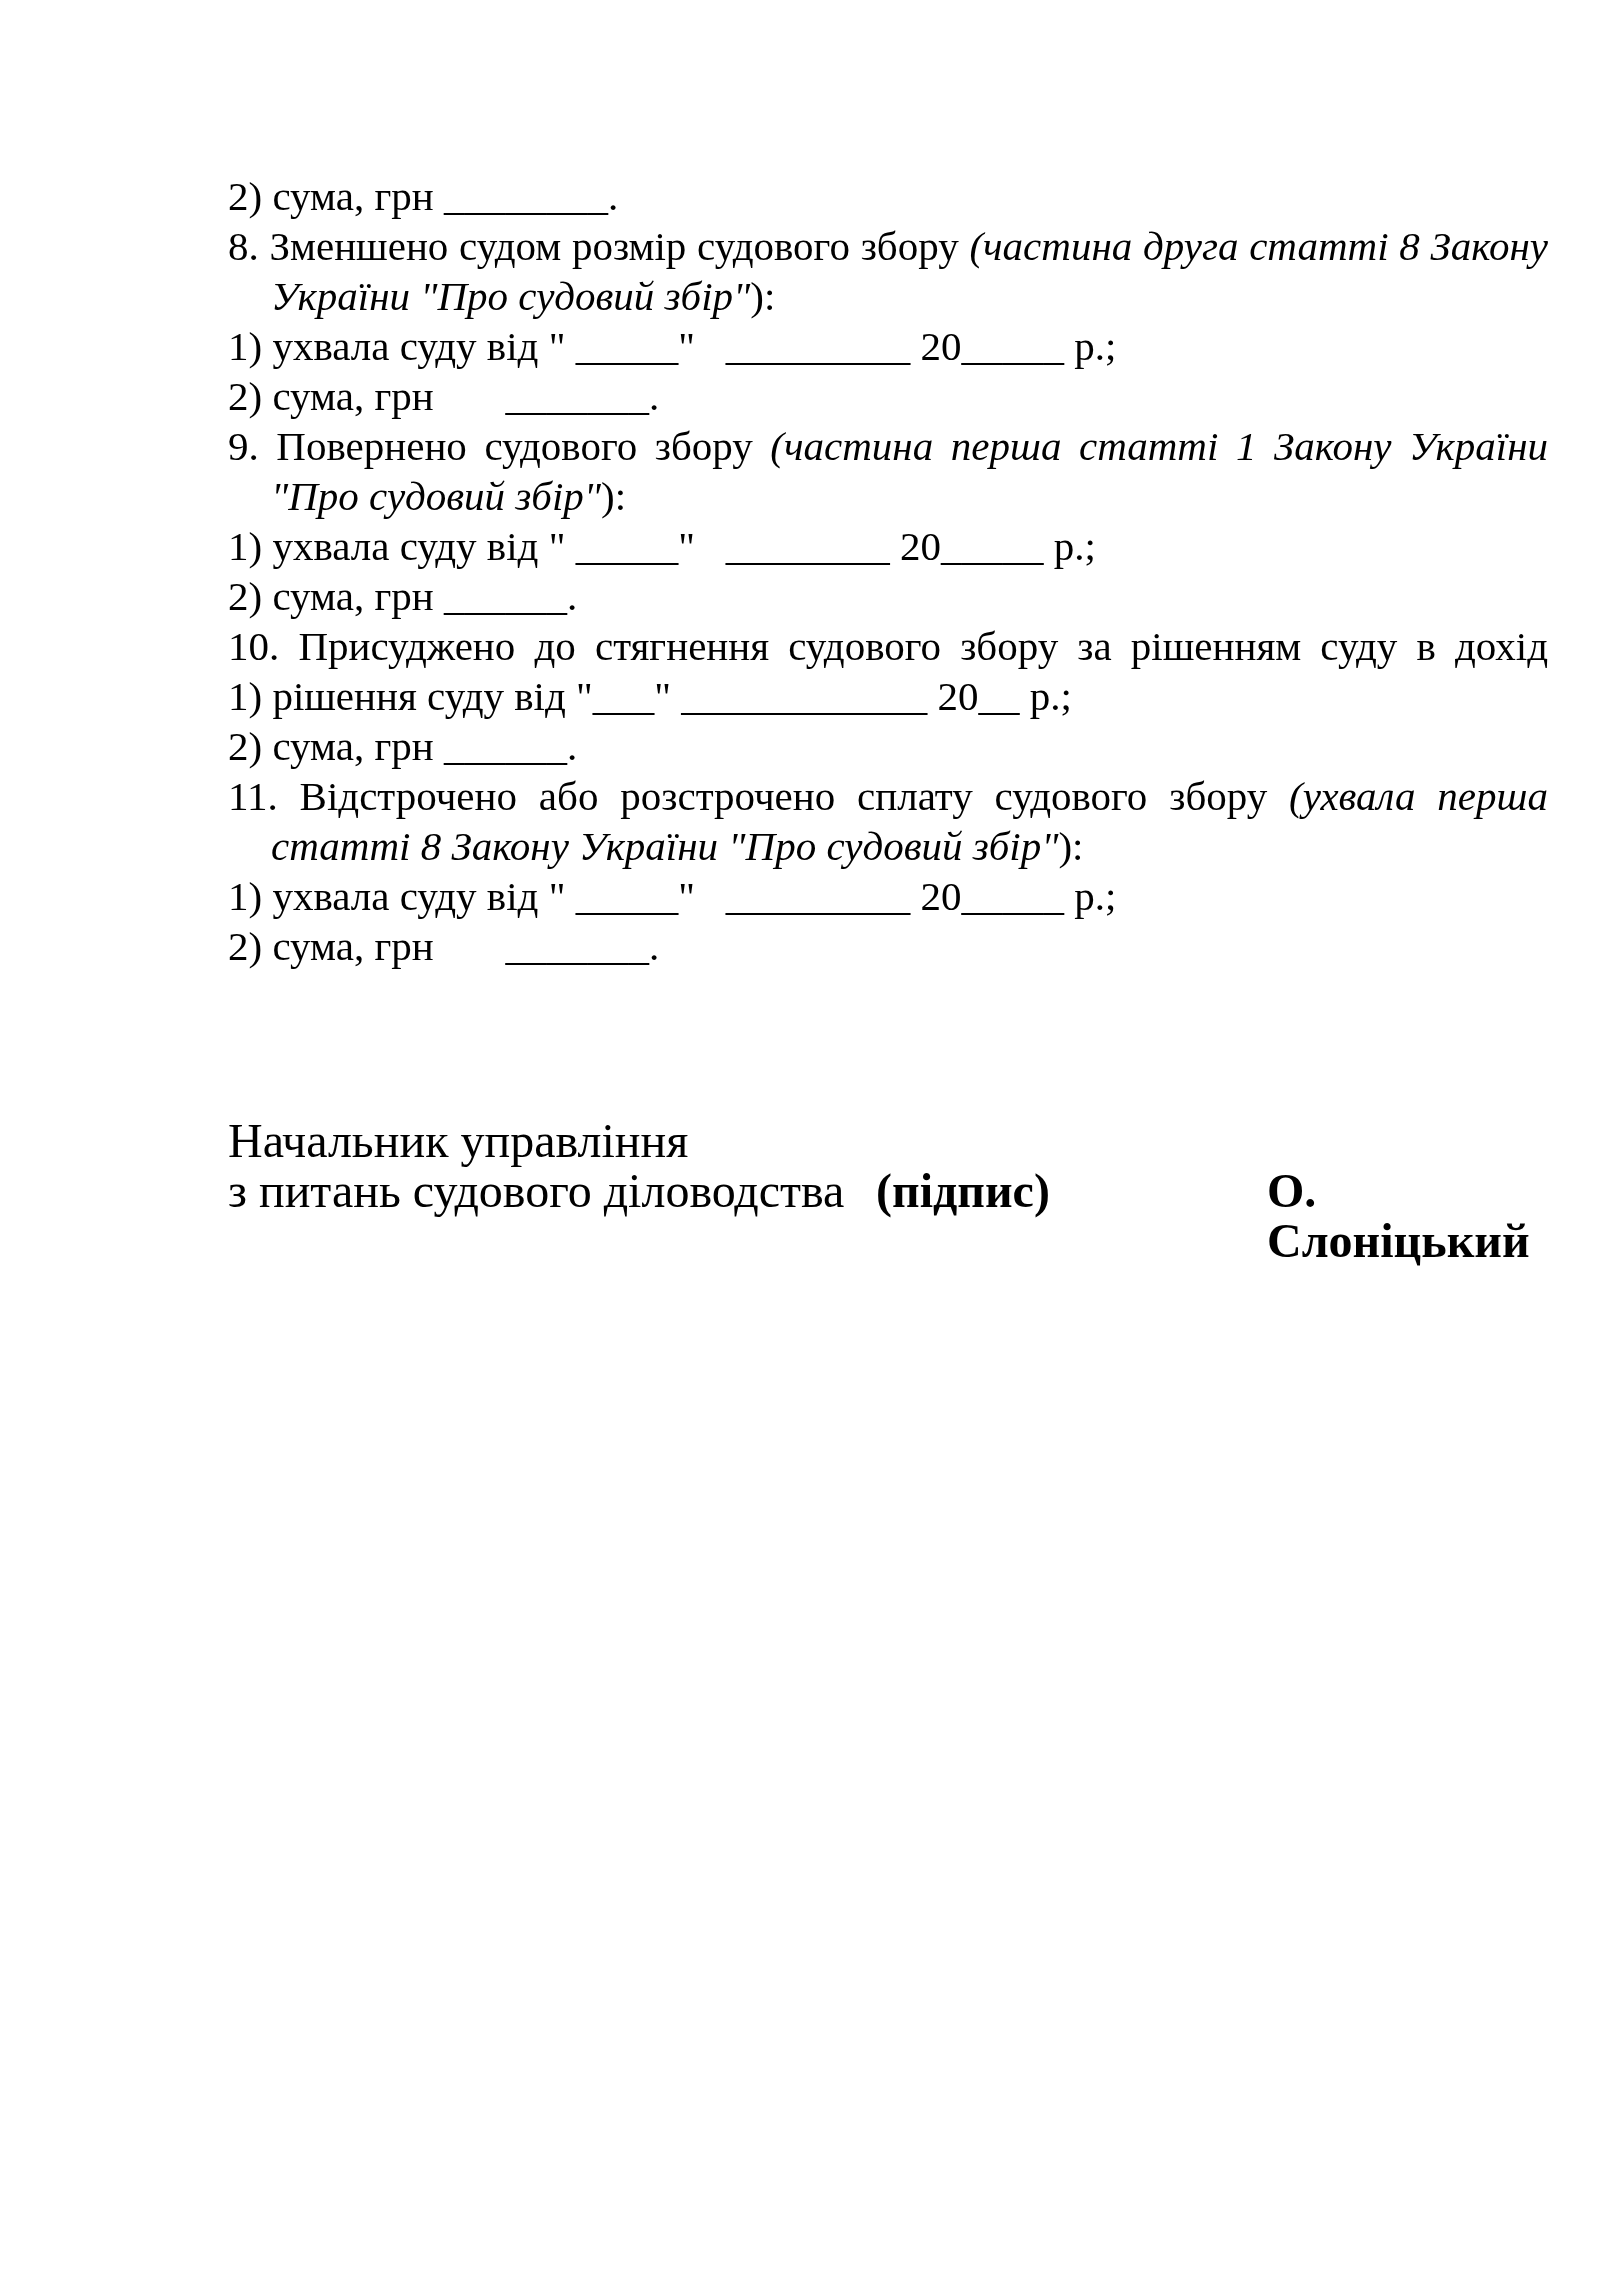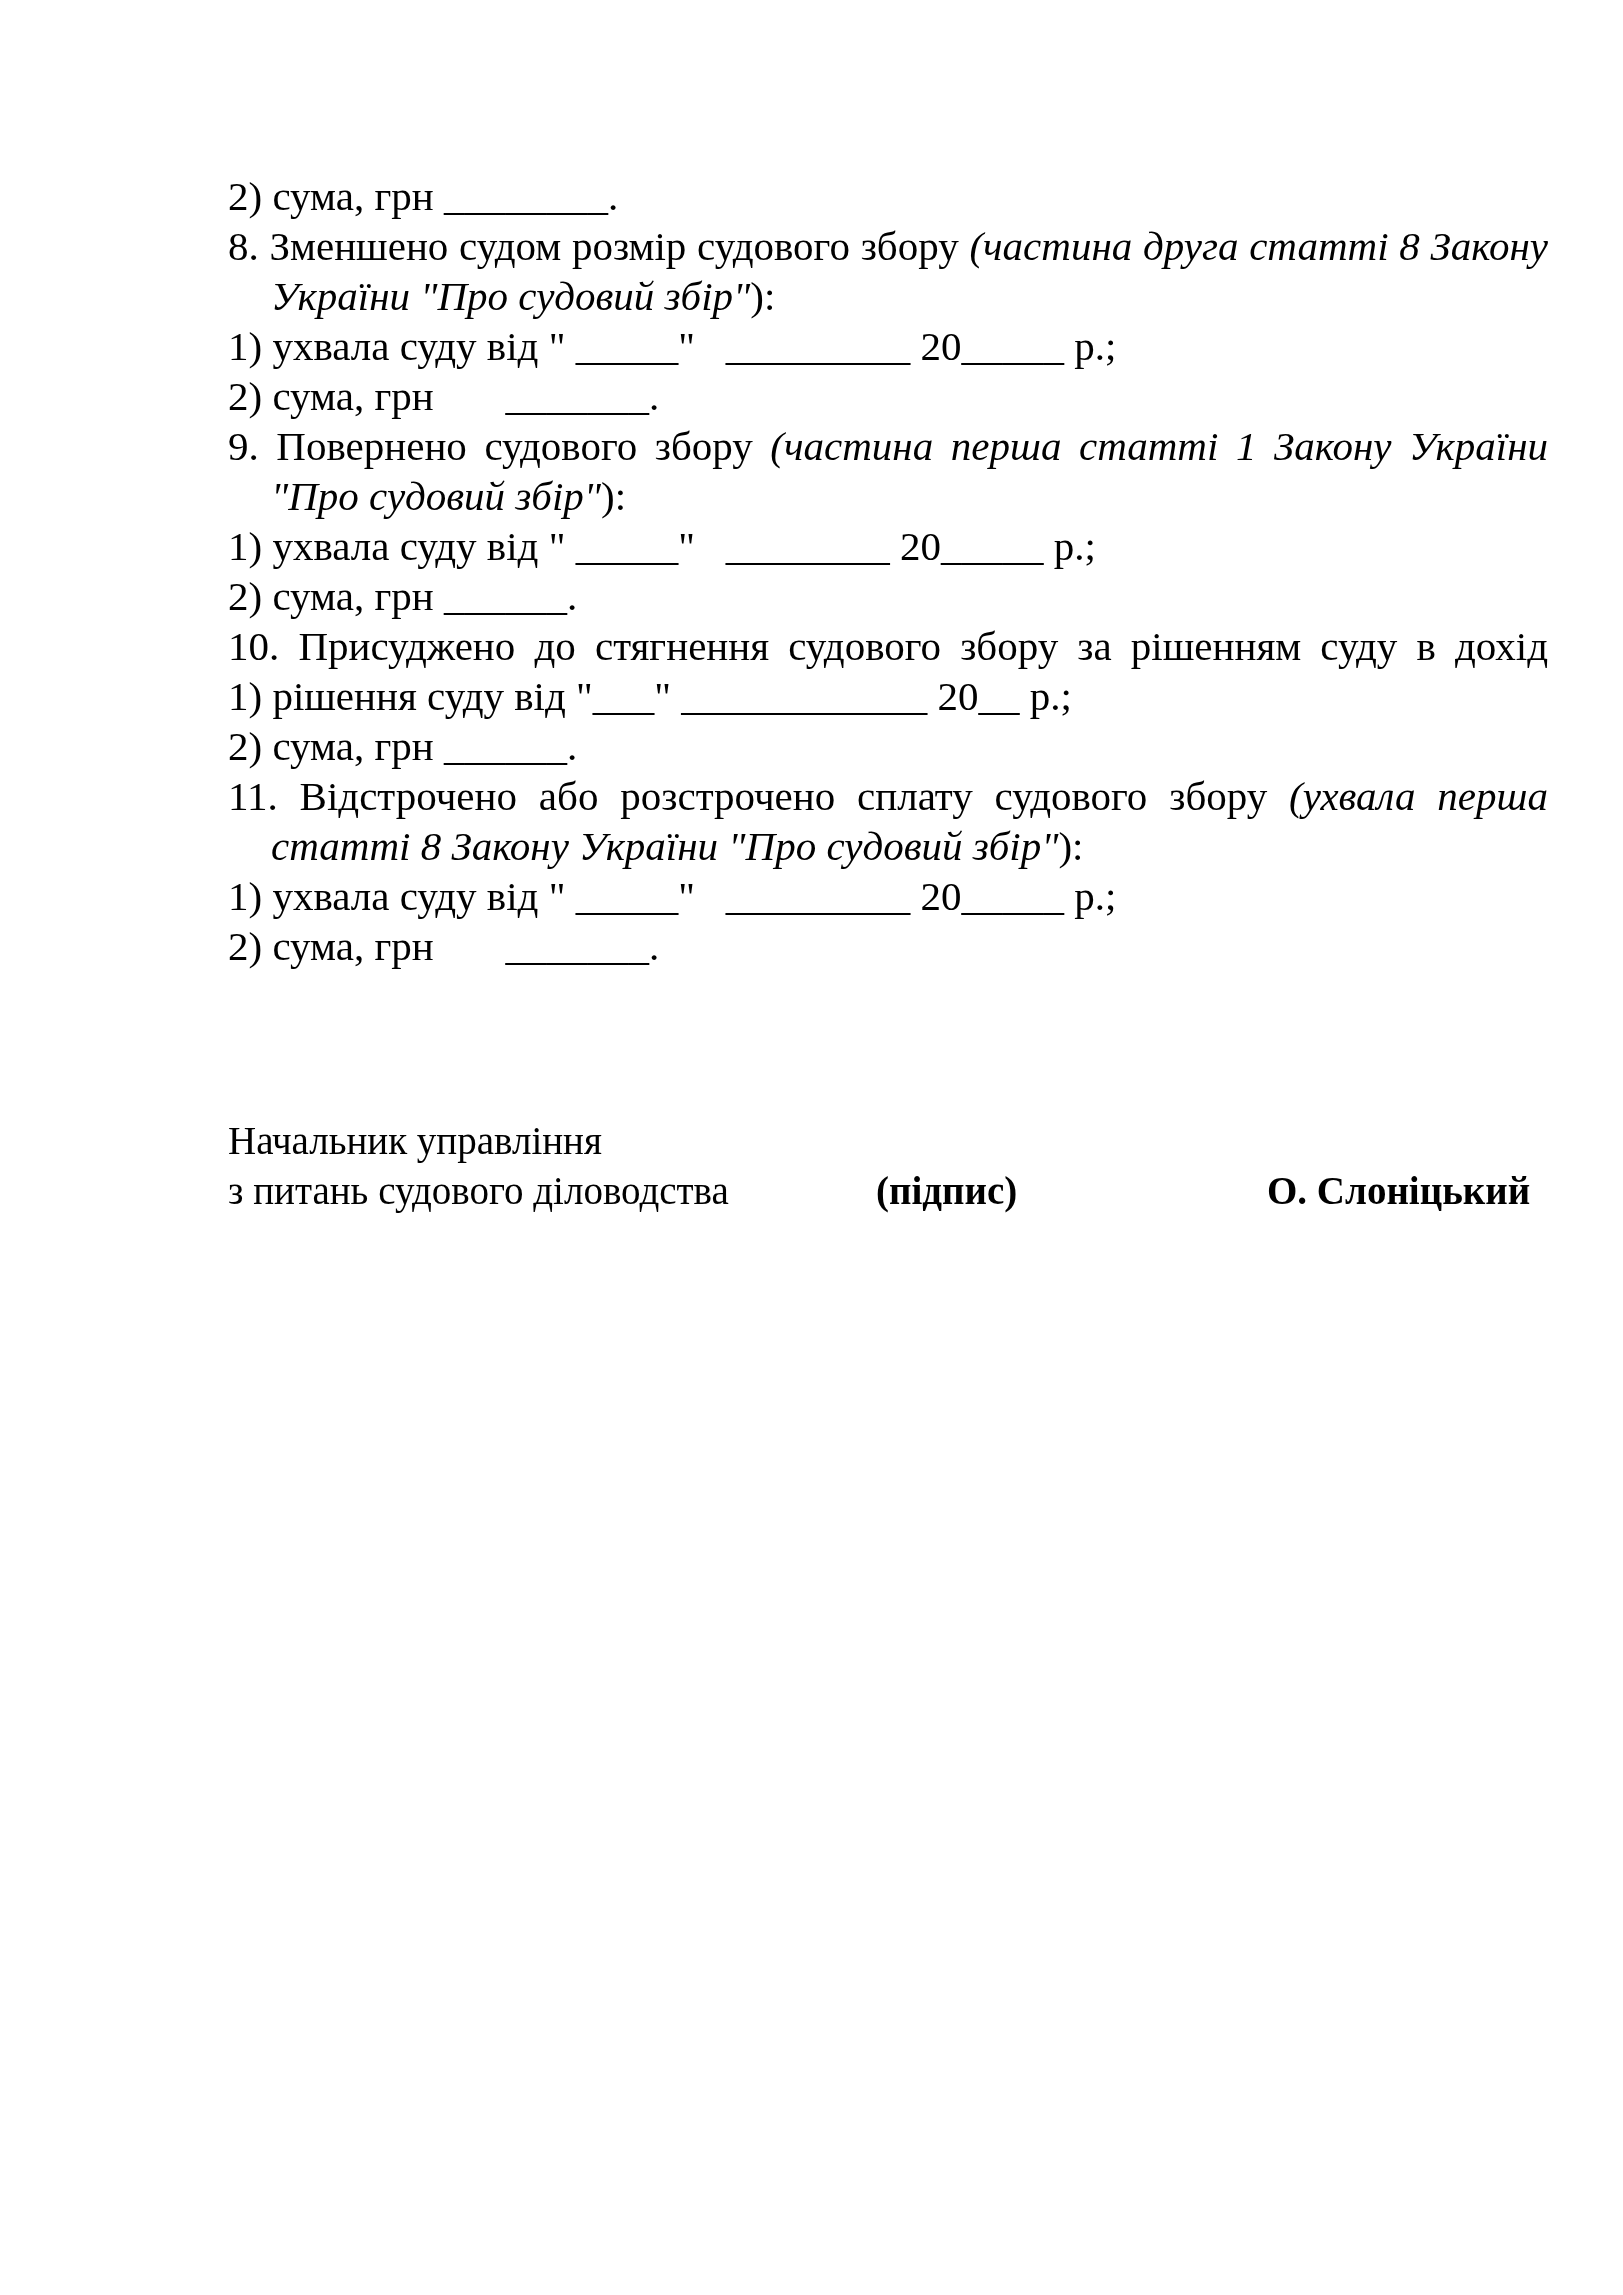--- a/index.html
+++ b/index.html
@@ -20,21 +20,21 @@
   }
   .ln { min-height: 50px; }
   .form { white-space: pre; }
   .justified { text-align: justify; text-align-last: justify; }
   .indent { padding-left: 43px; }
   .italic { font-style: italic; }
   .regular { font-style: normal; }
   .signature-block {
     position: absolute;
     left: 228px; top: 1116px; width: 1320px;
-    font-size: 39px;
+    font-size: 48px;
     line-height: 50px;
   }
   .sig-row { position: relative; height: 50px; }
   .sig-label { position: absolute; left: 648px; top: 0; font-weight: bold; }
   .sig-name { position: absolute; left: 1039px; top: 0; font-weight: bold; }
 </style>
 </head>
 <body style="background: rgb(255, 255, 255); color: rgb(0, 0, 0);">
 
 <div class="sheet">

